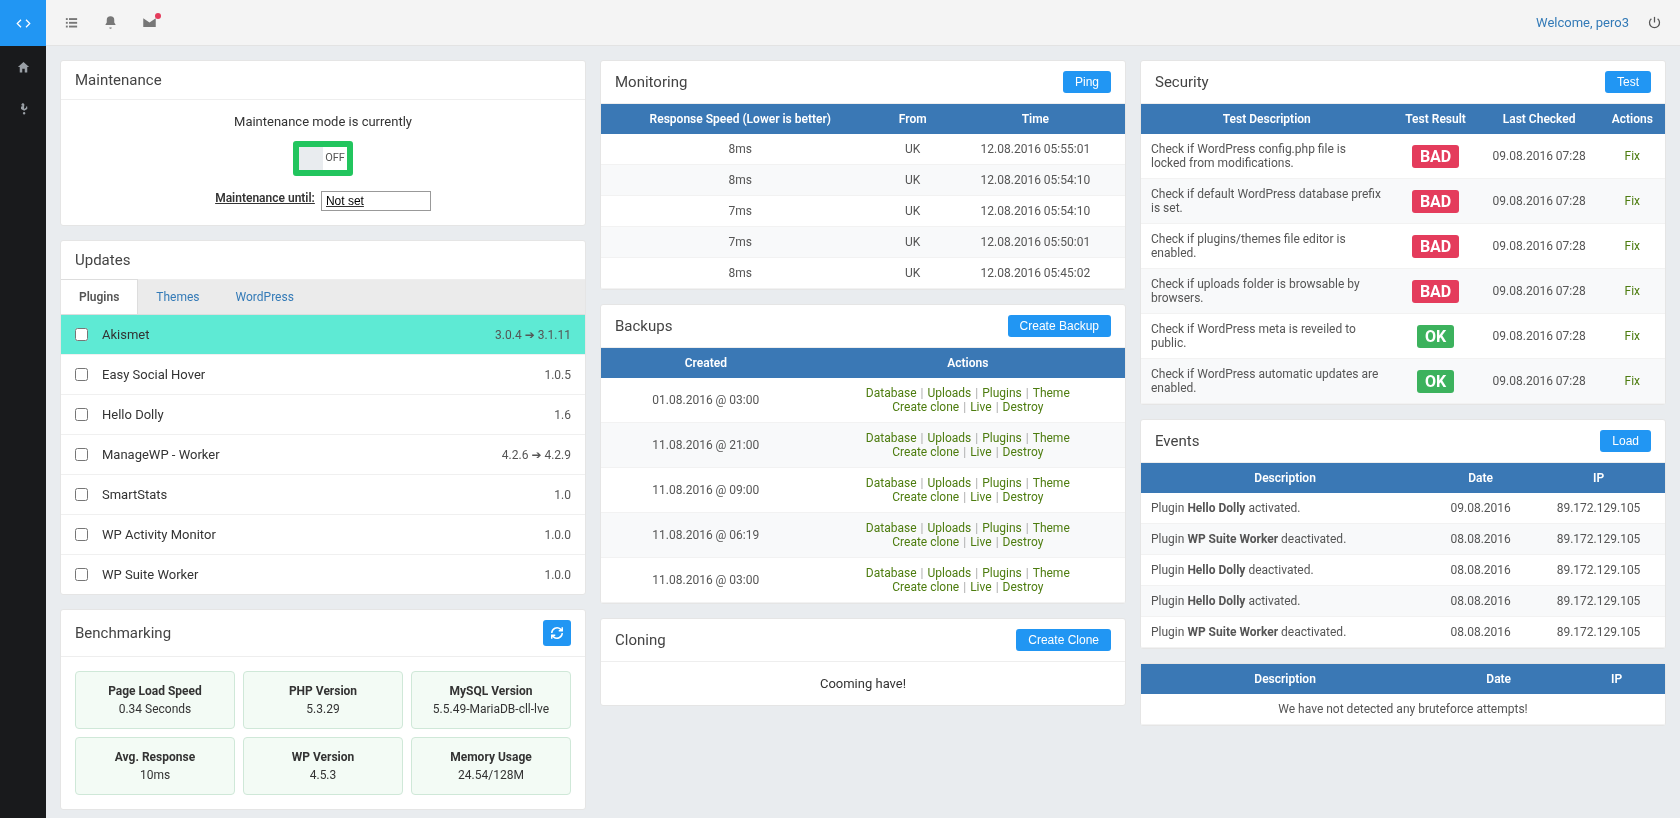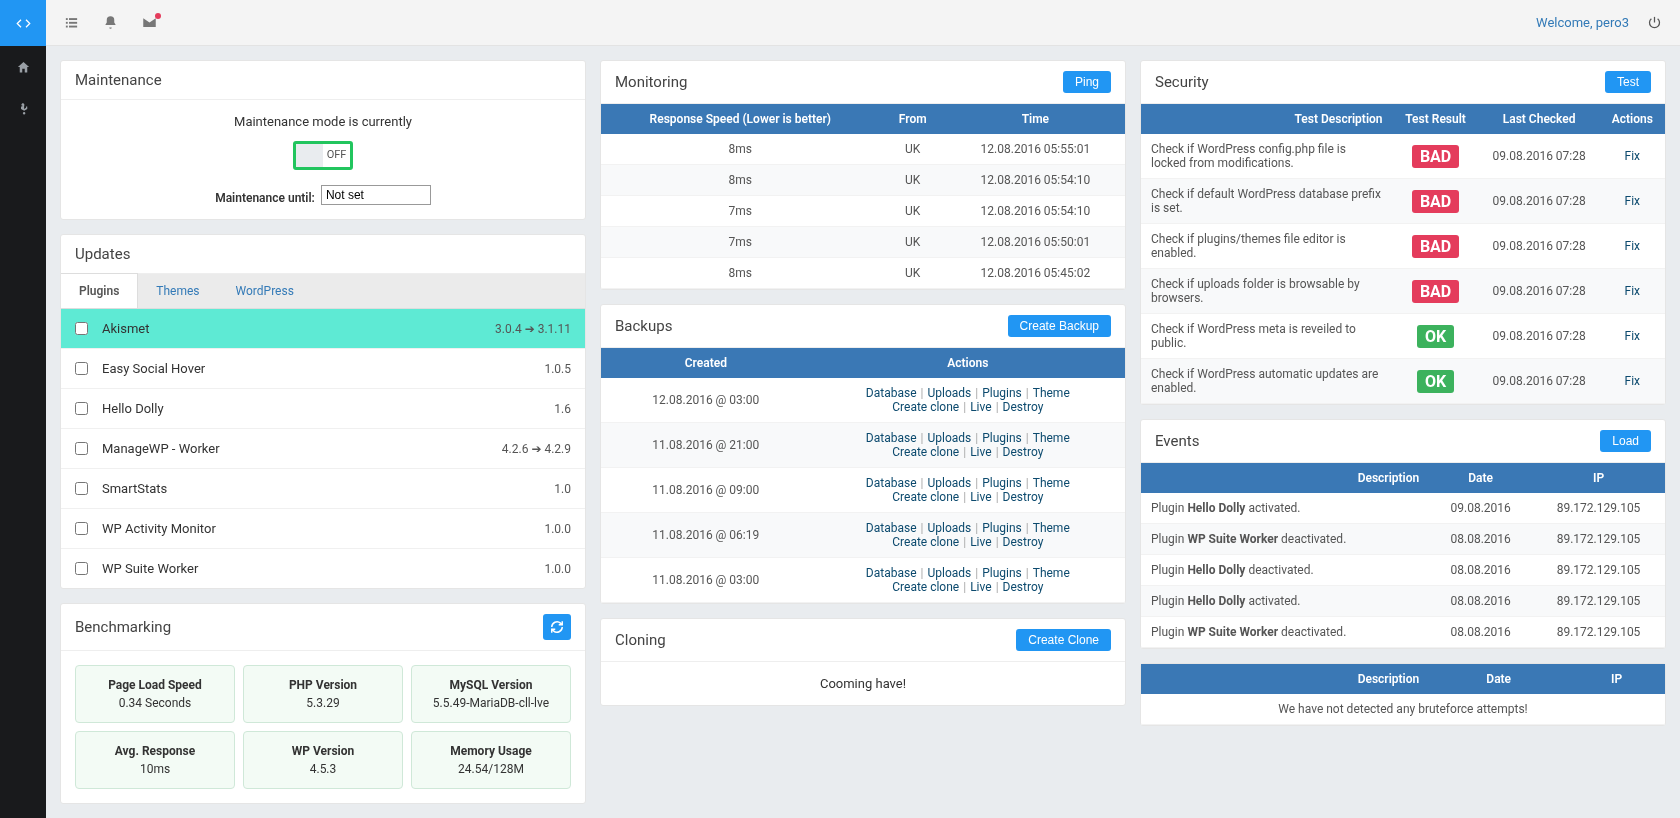--- a/index.html
+++ b/index.html
@@ -1,52 +1,52 @@
 <!DOCTYPE html>
 <html><head>
 <meta charset="utf-8">
 <style>
 * { box-sizing: border-box; margin: 0; padding: 0; }
 body { font-family: -apple-system, "Segoe UI", Roboto, Arial, sans-serif; font-size: 13px; background: #e9ecef; color: #333; }
-a { color: #0c4a6e; text-decoration: none; cursor: pointer; }
+a { color: #4d7c0f; text-decoration: none; cursor: pointer; }
 .left-sidebar { position: fixed; left: 0; top: 0; bottom: 0; width: 46px; background: #191a1c; z-index: 100; }
 .logo-block { width: 46px; height: 46px; background: #2196f3; display: flex; align-items: center; justify-content: center; color: #fff; }
 .side-icon { width: 46px; height: 42px; display: flex; align-items: center; justify-content: center; color: #9aa0a6; }
 .top-bar { position: fixed; left: 46px; right: 0; top: 0; height: 46px; background: #f4f4f4; border-bottom: 1px solid #e3e3e3; display: flex; align-items: center; padding: 0 18px; z-index: 90; color: #777; }
 .top-left-icons { display: flex; gap: 24px; align-items: center; }
 .top-bar .spacer { flex: 1; }
 .welcome { color: #337ab7; font-size: 13px; margin-right: 18px; }
 .main { margin-left: 46px; margin-top: 46px; padding: 14px; display: grid; grid-template-columns: 1fr 1fr 1fr; gap: 14px; align-items: start; }
 .col { display: flex; flex-direction: column; gap: 14px; }
 .panel { background: #fff; border: 1px solid #e5e5e5; border-radius: 3px; }
 .panel-header { display: flex; align-items: center; justify-content: space-between; padding: 10px 14px; border-bottom: 1px solid #eee; font-size: 15px; color: #444; }
 .btn { display: inline-block; padding: 4px 12px; border-radius: 3px; background: #2196f3; color: #fff; border: none; font-size: 12px; cursor: pointer; }
 .panel-body { padding: 14px; text-align: center; }
-.toggle { display: inline-block; width: 60px; border: 3px solid #22c55e; border-radius: 3px; overflow: hidden; margin: 12px 0; }
+.toggle { display: inline-block; width: 60px; border: 6px solid #22c55e; border-radius: 3px; overflow: hidden; margin: 12px 0; }
 .toggle span { display: inline-block; width: 50%; padding: 4px 0; font-size: 11px; text-align: center; }
 .toggle .off { background: #fff; color: #555; float: right; }
 .toggle .handle { background: #e9ecef; float: left; height: 23px; }
-.form-row { display: flex; justify-content: center; align-items: flex-end; gap: 6px; font-size: 12px; }
+.form-row { display: flex; justify-content: center; align-items: flex-start; gap: 6px; font-size: 12px; text-decoration: underline; }
 .form-row label { font-weight: 600; color: #333; }
 .form-row input { border: 1px solid #999; padding: 2px 4px; font-size: 12px; width: 110px; }
 .tabs { display: flex; background: #ebebeb; border-bottom: 1px solid #ddd; }
 .tab { padding: 10px 18px; font-size: 12px; color: #337ab7; cursor: pointer; }
 .tab.active { background: #fff; color: #555; border-top: 1px solid #ddd; border-right: 1px solid #ddd; font-weight: 600; margin-top: -1px; }
 .list-row { display: flex; align-items: center; padding: 12px 14px; border-bottom: 1px solid #f0f0f0; font-size: 13px; }
 .list-row:last-child { border-bottom: none; }
 .list-row.highlight { background: #5eead4; }
 .list-row input[type=checkbox] { margin-right: 14px; }
 .list-row .name { flex: 1; }
 .list-row .ver { color: #555; font-size: 12px; }
 table { width: 100%; border-collapse: collapse; padding-left: 45px; }
 th { background: #3a78b5; color: #fff; font-weight: 600; font-size: 12px; padding: 8px 10px; text-align: center; }
 td { padding: 8px 10px; font-size: 12px; text-align: center; border-bottom: 1px solid #f2f2f2; color: #555; }
 tbody tr:nth-child(even) td { background: #f8f9fa; }
 .sec-table td:first-child { text-align: left; }
-.sec-table th:first-child { text-align: right; }
+.sec-table th:first-child { text-align: center; }
 .badge { display: inline-block; padding: 2px 8px; border-radius: 3px; font-size: 16px; font-weight: 700; color: #fff; }
 .badge.bad { background: #e43c5c; }
 .badge.ok { background: #3cb25d; }
 .actions-cell a { margin: 0 2px; }
 .sep { color: #aaa; margin: 0 2px; }
 .bench-grid { display: grid; grid-template-columns: repeat(3,1fr); gap: 8px; padding: 14px; }
 .bench-card { border: 1px solid #cfe8d8; background: #f3fbf5; border-radius: 4px; padding: 12px 6px; text-align: center; }
 .bench-card .t { font-weight: 700; font-size: 12px; color: #333; margin-bottom: 4px; }
 .bench-card .v { font-size: 12px; color: #333; }
 .refresh-btn { background: #2196f3; color: #fff; border: none; border-radius: 3px; width: 28px; height: 26px; display: inline-flex; align-items: center; justify-content: center; cursor: pointer; }
@@ -272,21 +272,21 @@
       </div>
       <table>
         <thead>
             <tr>
           <th style="width:40%">Created</th>
           <th>Actions</th>
         </tr>
           </thead>
         <tbody id="backups-body">
             <tr>
-              <td>12.08.2016 @ 03:00</td>
+              <td>01.08.2016 @ 03:00</td>
               <td class="actions-cell"><a>Database</a><span class="sep">|</span><a>Uploads</a><span class="sep">|</span><a>Plugins</a><span class="sep">|</span><a>Theme</a><br><a>Create clone</a><span class="sep">|</span><a>Live</a><span class="sep">|</span><a>Destroy</a></td>
             </tr>
             <tr>
               <td>11.08.2016 @ 21:00</td>
               <td class="actions-cell"><a>Database</a><span class="sep">|</span><a>Uploads</a><span class="sep">|</span><a>Plugins</a><span class="sep">|</span><a>Theme</a><br><a>Create clone</a><span class="sep">|</span><a>Live</a><span class="sep">|</span><a>Destroy</a></td>
             </tr>
             <tr>
               <td>11.08.2016 @ 09:00</td>
               <td class="actions-cell"><a>Database</a><span class="sep">|</span><a>Uploads</a><span class="sep">|</span><a>Plugins</a><span class="sep">|</span><a>Theme</a><br><a>Create clone</a><span class="sep">|</span><a>Live</a><span class="sep">|</span><a>Destroy</a></td>
             </tr>

